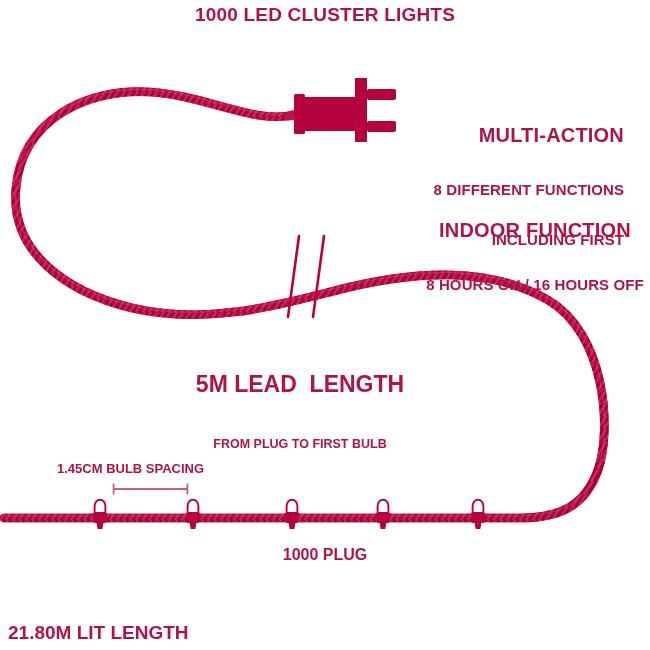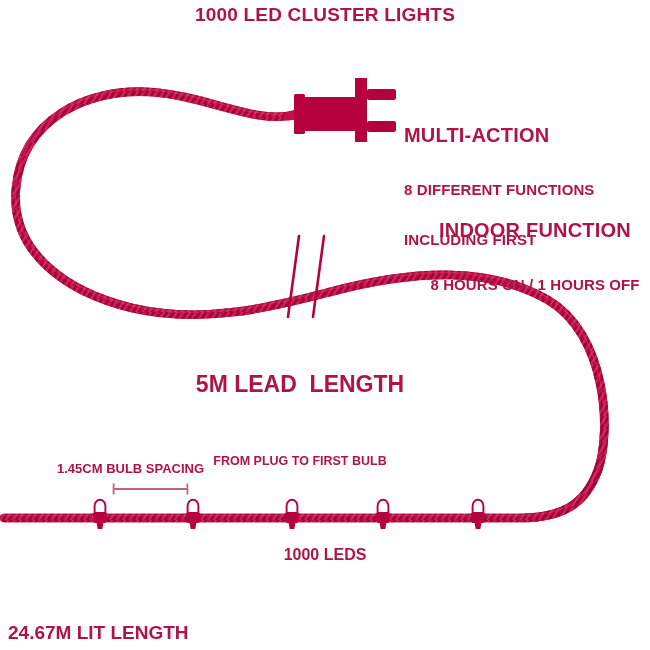--- a/index.html
+++ b/index.html
@@ -16,26 +16,26 @@
   .txt{position:absolute;color:#B01446;white-space:pre;}
 
   #page-title{
     top:4px;left:0;width:650px;text-align:center;
     font-size:19px;font-weight:bold;letter-spacing:.2px;
   }
 
   .feat-head{font-size:20px;font-weight:bold;letter-spacing:.2px;}
   .feat-sub{font-size:15px;font-weight:bold;letter-spacing:.1px;line-height:14px;}
 
-  #multi-action-block{top:88px;left:404px;width:220px;text-align:left;}
+  #multi-action-block{top:88px;left:404px;width:220px;text-align:right;}
   #timer-block{top:183px;left:420px;width:230px;text-align:center;}
 
   #lead-length-block{top:335px;left:185px;width:230px;text-align:center;}
   #lead-head{font-size:23px;font-weight:bold;}
-  #lead-sub{font-size:12.5px;font-weight:bold;margin-top:20px;}
+  #lead-sub{font-size:12.5px;font-weight:bold;margin-top:3px;}
 
   #bulb-spacing-label{top:461px;left:57px;font-size:13px;font-weight:bold;}
   #leds-count-label{top:546px;left:0;width:650px;text-align:center;font-size:16px;font-weight:bold;}
 
   #lit-length-label{top:622px;left:8px;font-size:19px;font-weight:bold;}
   #indoor-outdoor-label{top:622px;right:8px;font-size:19px;font-weight:bold;}
 </style>
 </head>
 <body>
 
@@ -129,28 +129,28 @@
   <div class="txt" id="page-title">1000 LED CLUSTER LIGHTS</div>
 
   <div class="txt" id="multi-action-block">
     <div class="feat-head">MULTI-ACTION</div>
     <div class="feat-sub">8 DIFFERENT FUNCTIONS</div>
     <div class="feat-sub">INCLUDING FIRST</div>
   </div>
 
   <div class="txt" id="timer-block">
     <div class="feat-head">INDOOR FUNCTION</div>
-    <div class="feat-sub">8 HOURS ON / 1 HOURS OFF</div>
+    <div class="feat-sub">8 HOURS ON / 16 HOURS OFF</div>
   </div>
 
   <div class="txt" id="lead-length-block">
     <div id="lead-head">5M LEAD  LENGTH</div>
     <div id="lead-sub">FROM PLUG TO FIRST BULB</div>
   </div>
 
   <div class="txt" id="bulb-spacing-label">1.45CM BULB SPACING</div>
 
-  <div class="txt" id="leds-count-label">1000 LEDS</div>
+  <div class="txt" id="leds-count-label">1000 PLUG</div>
 
-  <div class="txt" id="lit-length-label">24.67M LIT LENGTH</div>
+  <div class="txt" id="lit-length-label">21.80M LIT LENGTH</div>
 
 
 </div>
 
 </body></html>

